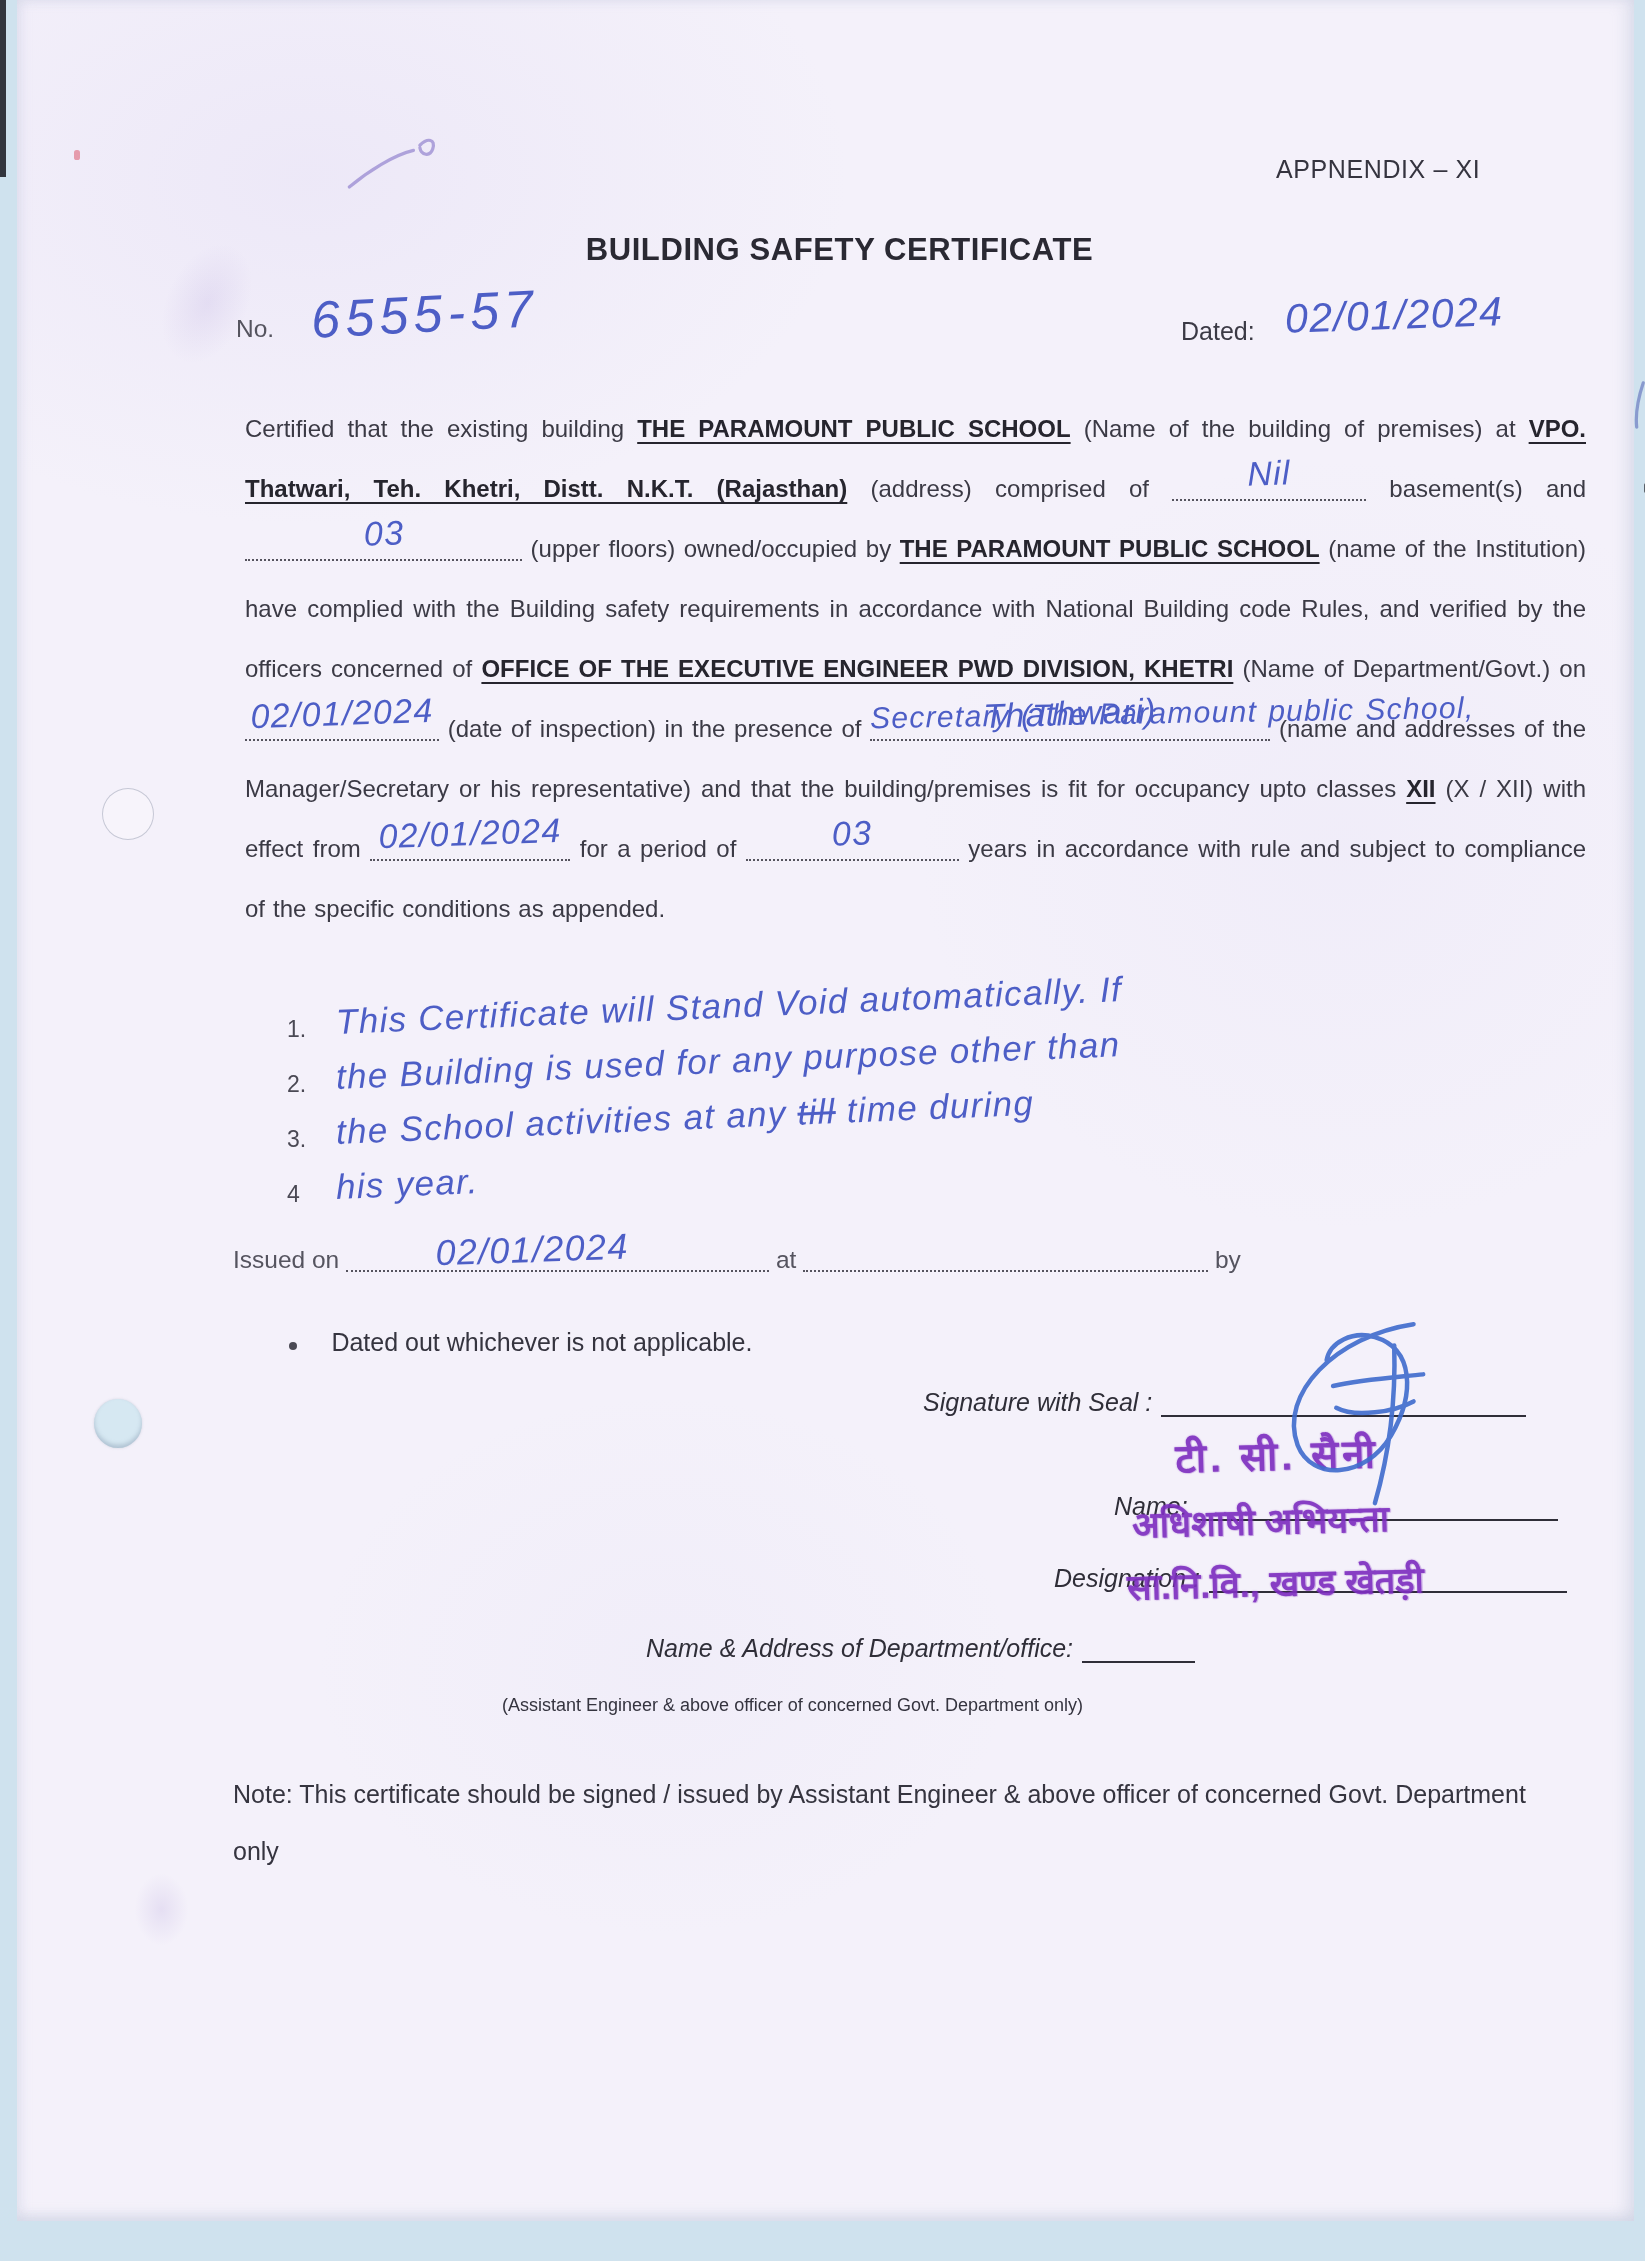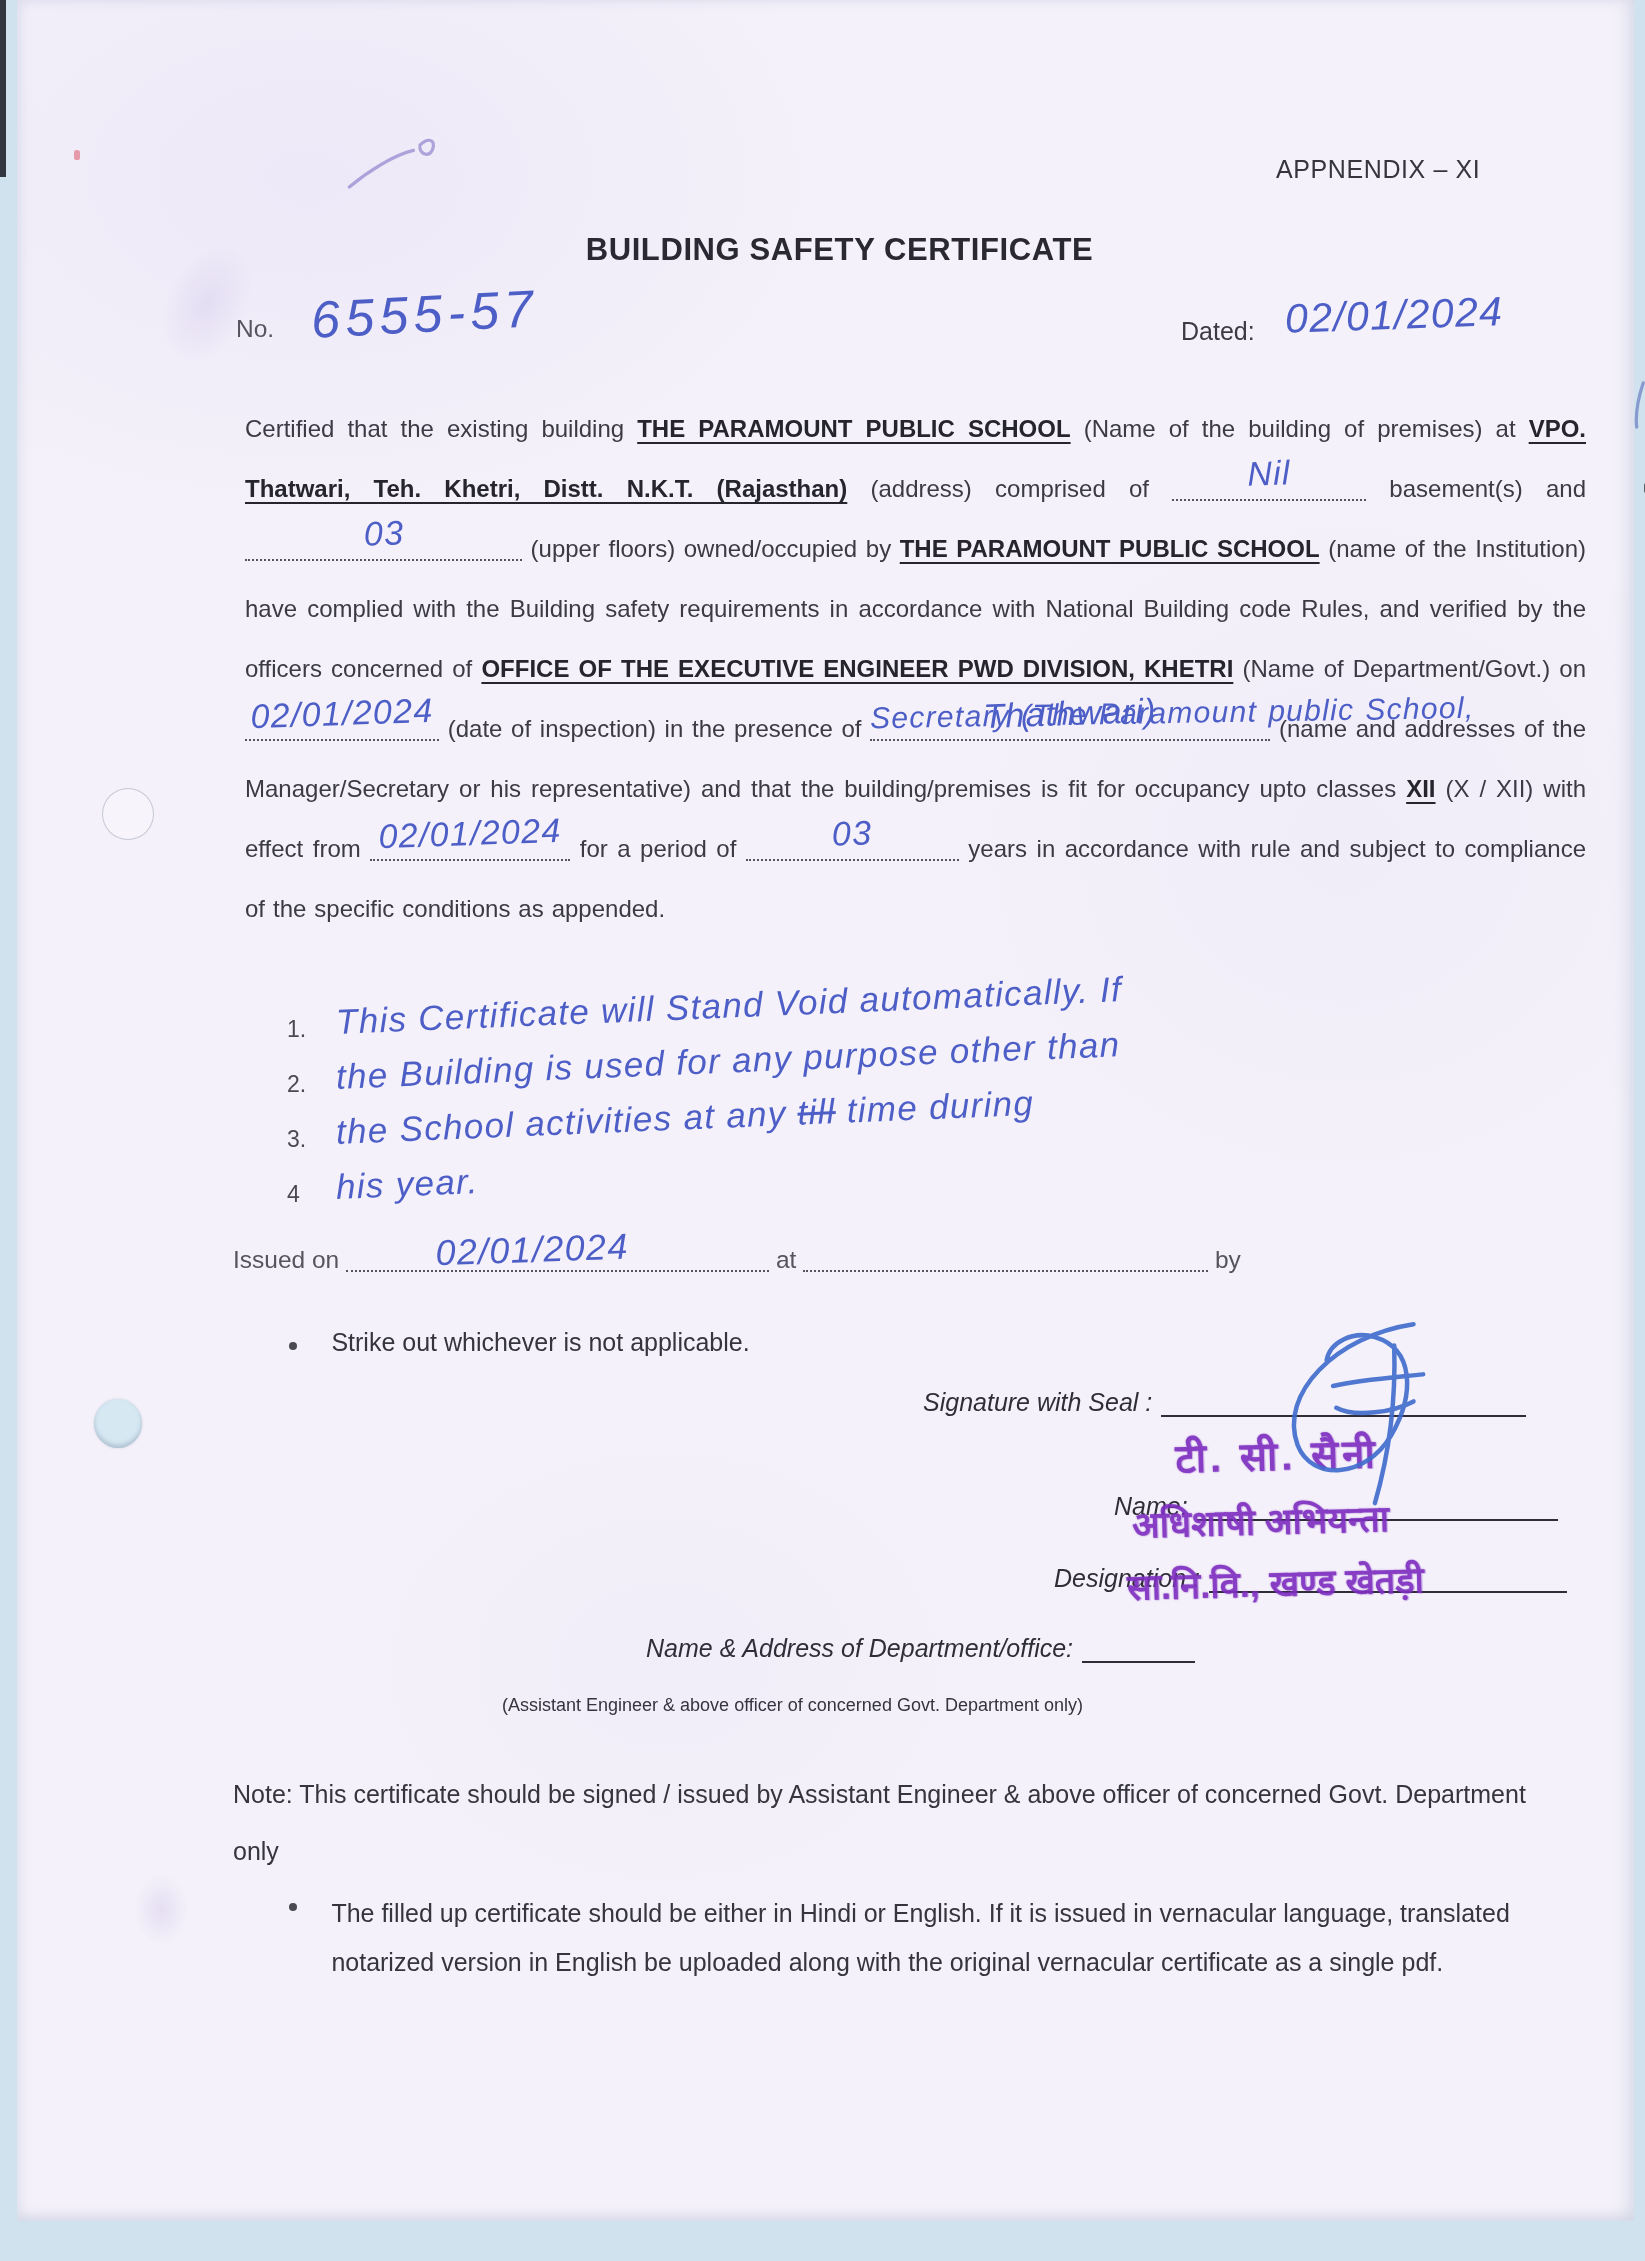--- a/index.html
+++ b/index.html
@@ -138,21 +138,21 @@
   <div class="issued">
     <span>Issued on</span>
     <span class="dotline dl1"><span class="hw">02/01/2024</span></span>
     <span>at</span>
     <span class="dotline dl2"></span>
     <span>by</span>
   </div>
 
   <div class="bullet-row strike-note">
     <span class="dot"></span>
-    <span>Strike out whichever is not applicable.</span>
+    <span>Dated out whichever is not applicable.</span>
   </div>
 
   <div class="sigrow r-sig">
     <span>Signature with Seal :</span>
     <span class="sigline"></span>
   </div>
   <div class="sigrow r-name">
     <span>Name:</span>
     <span class="sigline"></span>
   </div>
@@ -177,24 +177,20 @@
       <path d="M 205 118 C 250 108, 310 104, 345 100"></path>
       <path d="M 210 152 C 240 168, 300 158, 330 142"></path>
       <path d="M 300 55 C 302 120, 296 210, 270 300"></path>
     </g>
   </svg>
 
   <div class="assist">(Assistant Engineer &amp; above officer of concerned Govt. Department only)</div>
 
   <p class="note-p">Note: This certificate should be signed / issued by Assistant Engineer &amp; above officer of concerned Govt. Department only</p>
 
-  <div class="bullet-row final-note">
-    <span class="dot"></span>
-    <p>The filled up certificate should be either in Hindi or English. If it is issued in vernacular language, translated notarized version in English be uploaded along with the original vernacular certificate as a single pdf.</p>
-  </div>
 
   <div class="ring"></div>
   <div class="hole"></div>
   <div class="smudge1"></div>
   <div class="smudge2"></div>
   <div class="red-dot"></div>
   <div class="dark-tick"></div>
   <svg class="penmark" viewBox="0 0 170 120">
     <path d="M 20 95 C 50 70, 90 45, 120 38 M 130 30 C 142 18, 155 20, 150 36 C 146 48, 132 46, 130 34" fill="none" stroke="rgba(110,90,190,.5)" stroke-width="5" stroke-linecap="round"></path>
   </svg>

